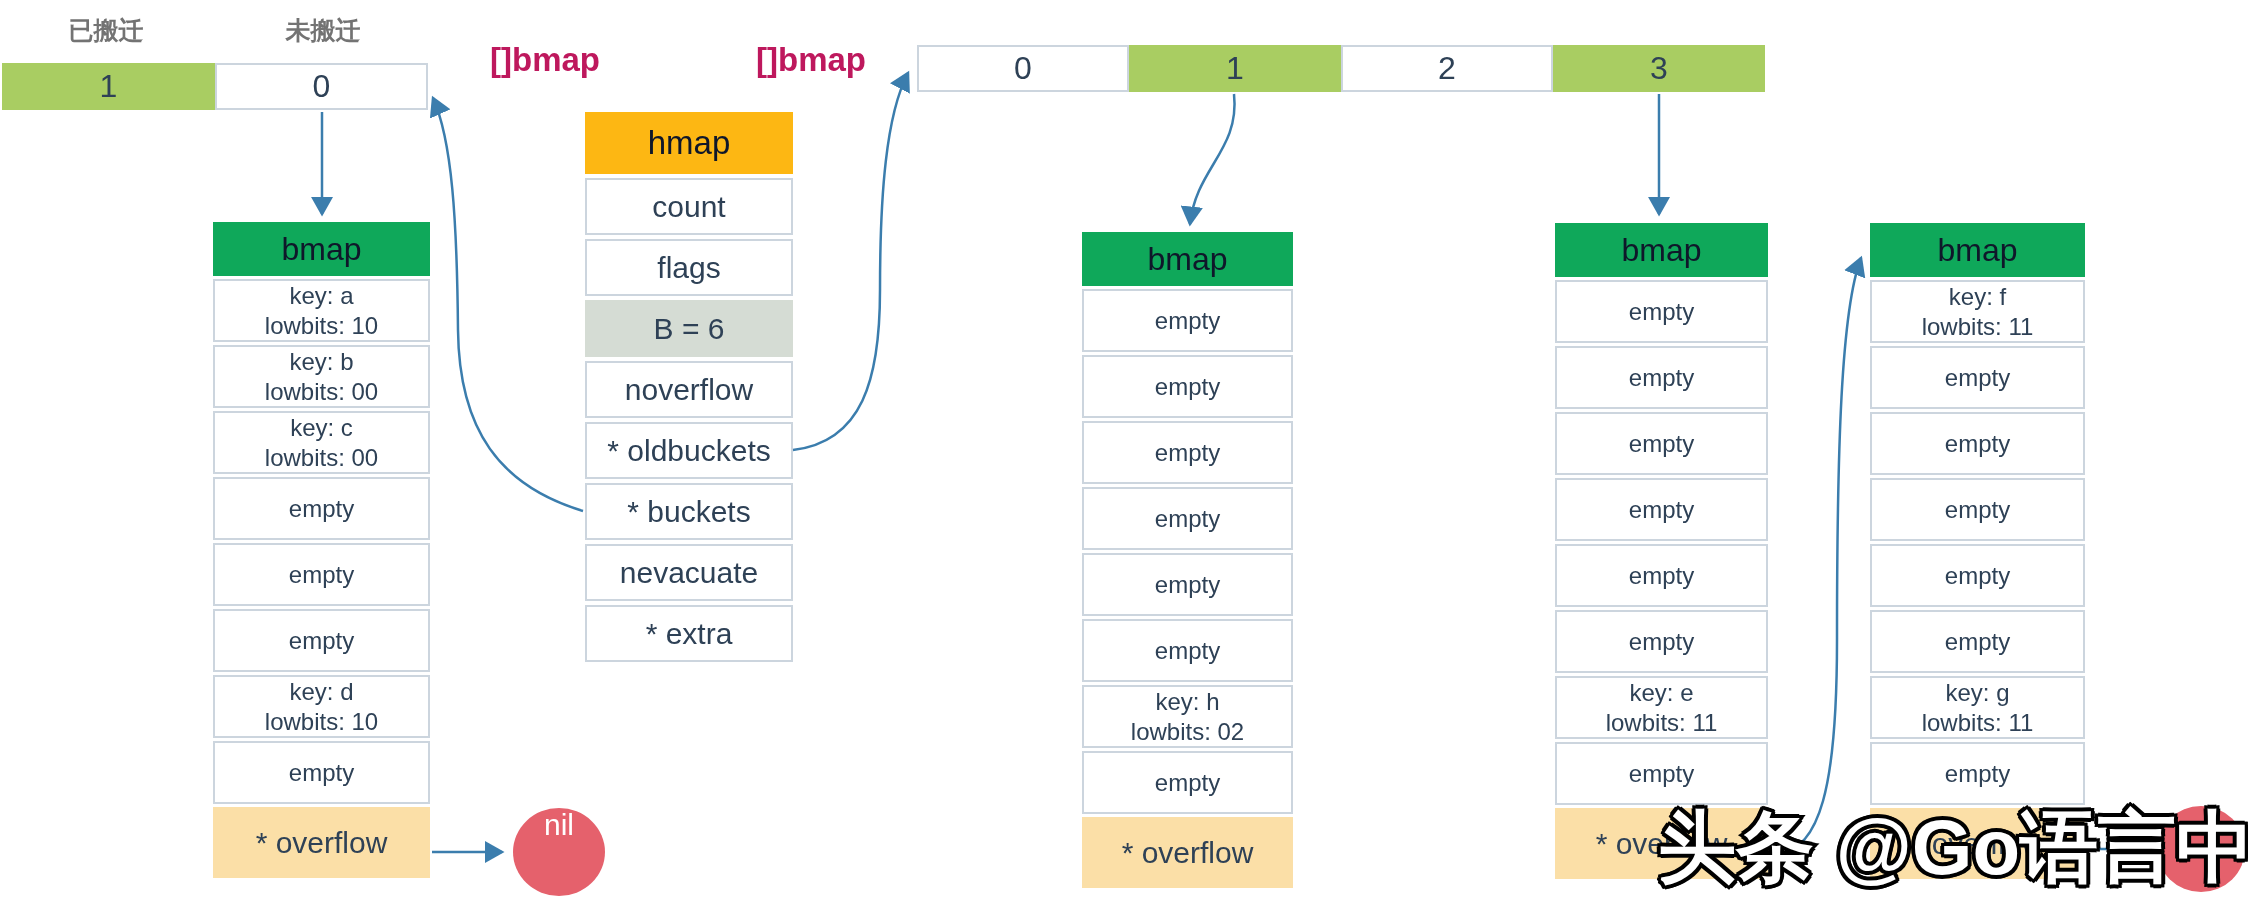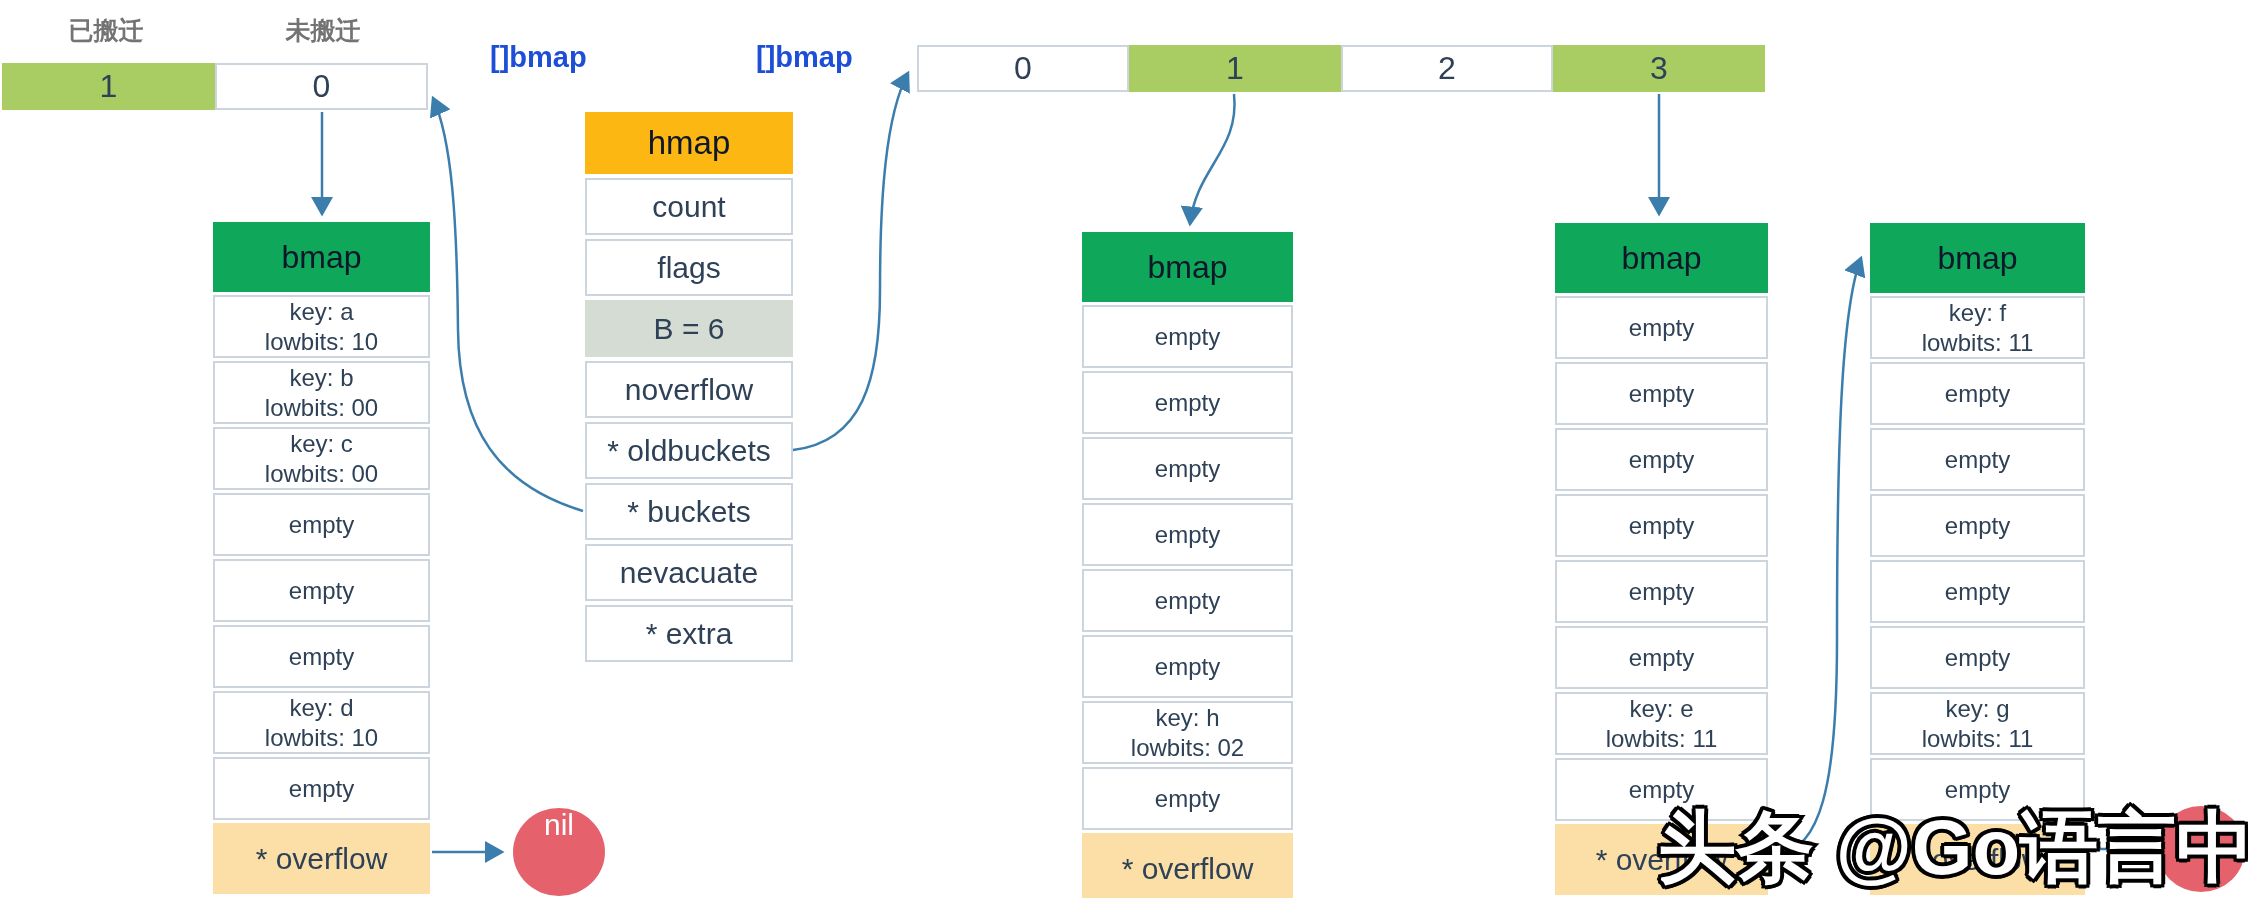--- a/index.html
+++ b/index.html
@@ -3,21 +3,21 @@
 <meta charset="utf-8">
 <style>
   html,body{margin:0;padding:0;background:#fff;}
   .canvas{
     position:relative;width:2248px;height:898px;background:#ffffff;overflow:hidden;
     font-family:"Liberation Sans","DejaVu Sans",sans-serif;color:#2e4156;
   }
   .abs{position:absolute;}
   
   .red-label{font-size:25px;font-weight:bold;color:#737373;text-align:center;width:150px;}
-  .blue-label{font-size:29px;font-weight:600;color:#1d4ed8;}
+  .blue-label{font-size:33px;font-weight:600;color:#be185d;}
   
   .bar{display:flex;}
   .bar .cell{
     box-sizing:border-box;height:47px;display:flex;align-items:center;justify-content:center;
     font-size:32px;color:#2e4156;background:#fff;border:2px solid #ccd5de;
   }
   .bar .cell.green{background:#a9cd62;border:none;}
   .oldbar .cell{width:213px;}
   .newbar .cell{width:212px;}
   
@@ -29,21 +29,21 @@
   .struct .row{
     box-sizing:border-box;background:#fff;border:2px solid #ccd5de;margin-top:3px;
     display:flex;flex-direction:column;align-items:center;justify-content:center;
     font-size:30px;color:#2e4156;text-align:center;
   }
   .hmap-struct{width:208px;}
   .hmap-struct .hdr{height:62px;background:#fdb713;}
   .hmap-struct .row{height:57px;margin-top:4px;}
   .hmap-struct .row.hl{background:#d5dcd4;border:none;}
   .bucket{width:217px;}
-  .bucket .hdr{height:70px;background:#0fa85a;font-size:32px;}
+  .bucket .hdr{height:54px;background:#0fa85a;font-size:32px;}
   .bucket .row{height:63px;}
   .bucket .row .l{line-height:1.22;font-size:24px;}
   .bucket .row.single{font-size:25px;}
   .bucket .ovf{
     box-sizing:border-box;height:71px;margin-top:3px;background:#fbdfa7;border:none;
     display:flex;align-items:center;justify-content:center;font-size:30px;color:#2e4156;
   }
   .circle{
     border-radius:50%;background:#e5616c;display:flex;align-items:flex-start;justify-content:center;
     color:#ffffff;font-size:30px;

